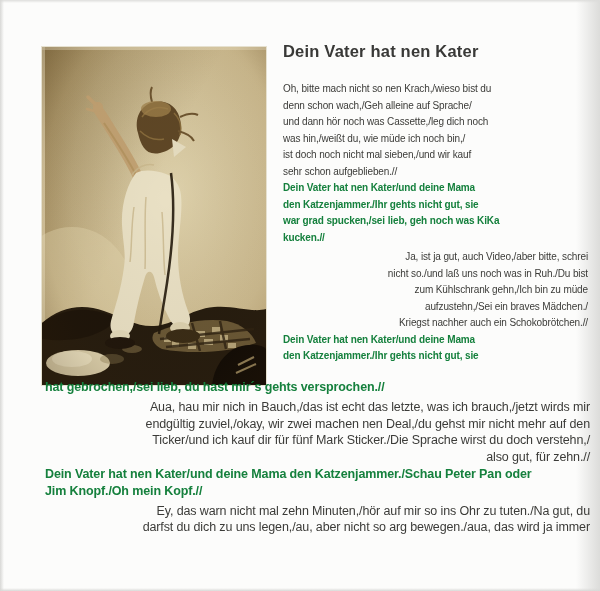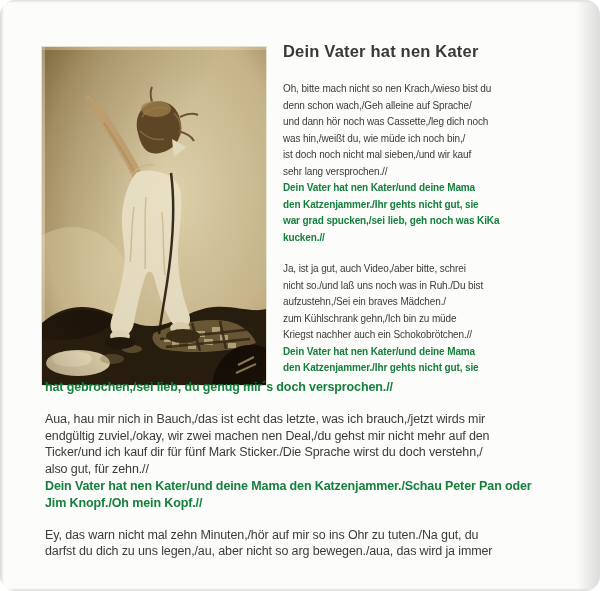--- a/index.html
+++ b/index.html
@@ -3,21 +3,20 @@
 <meta charset="utf-8">
 <style>
   html,body{margin:0;padding:0;background:#ffffff;}
   .page{
     position:relative;
     width:600px;height:591px;
     background:#fcfcfb;
     font-family:"Liberation Sans", sans-serif;
     color:#3b3b38;
     overflow:hidden;
-    border-radius:15px;
   }
   
   .edge-top{position:absolute;top:0;left:0;right:0;height:3px;
     background:linear-gradient(#dededc, rgba(255,255,255,0));}
   .edge-left{position:absolute;top:0;left:0;bottom:0;width:4px;
     background:linear-gradient(90deg,#d8d8d6, rgba(255,255,255,0));}
   .edge-right{position:absolute;top:0;right:0;bottom:0;width:24px;
     background:linear-gradient(270deg,#dcdcda, rgba(252,252,251,0));}
   .edge-bottom{position:absolute;bottom:0;left:0;right:0;height:3px;
     background:linear-gradient(0deg,#d9d9d7, rgba(255,255,255,0));}
@@ -36,21 +35,21 @@
   }
   .col{
     position:absolute;left:283px;top:81px;width:305px;
     font-size:10px;line-height:16.5px;letter-spacing:-0.12px;
   }
   .bottom{
     position:absolute;left:45px;top:379px;width:545px;
     font-size:12.5px;line-height:16.8px;letter-spacing:-0.12px;
   }
   .section.chorus .line{font-weight:bold;color:#15803d;}
-  .section + .section.verse{margin-top:15px;}
+  .section + .section.verse{margin-top:3px;text-align:right;}
   .line{white-space:nowrap;}
 </style>
 </head>
 <body>
 
 <div class="page">
 
   <div class="edge-top"></div>
   <div class="edge-left"></div>
   <div class="edge-right"></div>
@@ -152,44 +151,44 @@
 
   <div class="title">Dein Vater hat nen Kater</div>
 
   <div class="col">
       <div class="section verse">
         <div class="line">Oh, bitte mach nicht so nen Krach,/wieso bist du</div>
         <div class="line">denn schon wach,/Geh alleine auf Sprache/</div>
         <div class="line">und dann hör noch was Cassette,/leg dich noch</div>
         <div class="line">was hin,/weißt du, wie müde ich noch bin,/</div>
         <div class="line">ist doch noch nicht mal sieben,/und wir kauf</div>
-        <div class="line">sehr lang versprochen.//</div>
+        <div class="line">sehr schon aufgeblieben.//</div>
       </div>
       <div class="section chorus">
         <div class="line">Dein Vater hat nen Kater/und deine Mama</div>
         <div class="line">den Katzenjammer./Ihr gehts nicht gut, sie</div>
         <div class="line">war grad spucken,/sei lieb, geh noch was KiKa</div>
         <div class="line">kucken.//</div>
       </div>
       <div class="section verse">
         <div class="line">Ja, ist ja gut, auch Video,/aber bitte, schrei</div>
         <div class="line">nicht so./und laß uns noch was in Ruh./Du bist</div>
+        <div class="line">zum Kühlschrank gehn,/Ich bin zu müde</div>
         <div class="line">aufzustehn,/Sei ein braves Mädchen./</div>
-        <div class="line">zum Kühlschrank gehn,/Ich bin zu müde</div>
         <div class="line">Kriegst nachher auch ein Schokobrötchen.//</div>
       </div>
       <div class="section chorus">
         <div class="line">Dein Vater hat nen Kater/und deine Mama</div>
         <div class="line">den Katzenjammer./Ihr gehts nicht gut, sie</div>
       </div>
     </div>
 
   <div class="bottom">
       <div class="section chorus">
-        <div class="line">hat gebrochen,/sei lieb, du genug mir´s doch versprochen.//</div>
+        <div class="line">hat gebrochen,/sei lieb, du hast mir´s gehts versprochen.//</div>
       </div>
       <div class="section verse">
         <div class="line">Aua, hau mir nich in Bauch,/das ist echt das letzte, was ich brauch,/jetzt wirds mir</div>
         <div class="line">endgültig zuviel,/okay, wir zwei machen nen Deal,/du gehst mir nicht mehr auf den</div>
         <div class="line">Ticker/und ich kauf dir für fünf Mark Sticker./Die Sprache wirst du doch verstehn,/</div>
         <div class="line">also gut, für zehn.//</div>
       </div>
       <div class="section chorus">
         <div class="line">Dein Vater hat nen Kater/und deine Mama den Katzenjammer./Schau Peter Pan oder</div>
         <div class="line">Jim Knopf./Oh mein Kopf.//</div>

